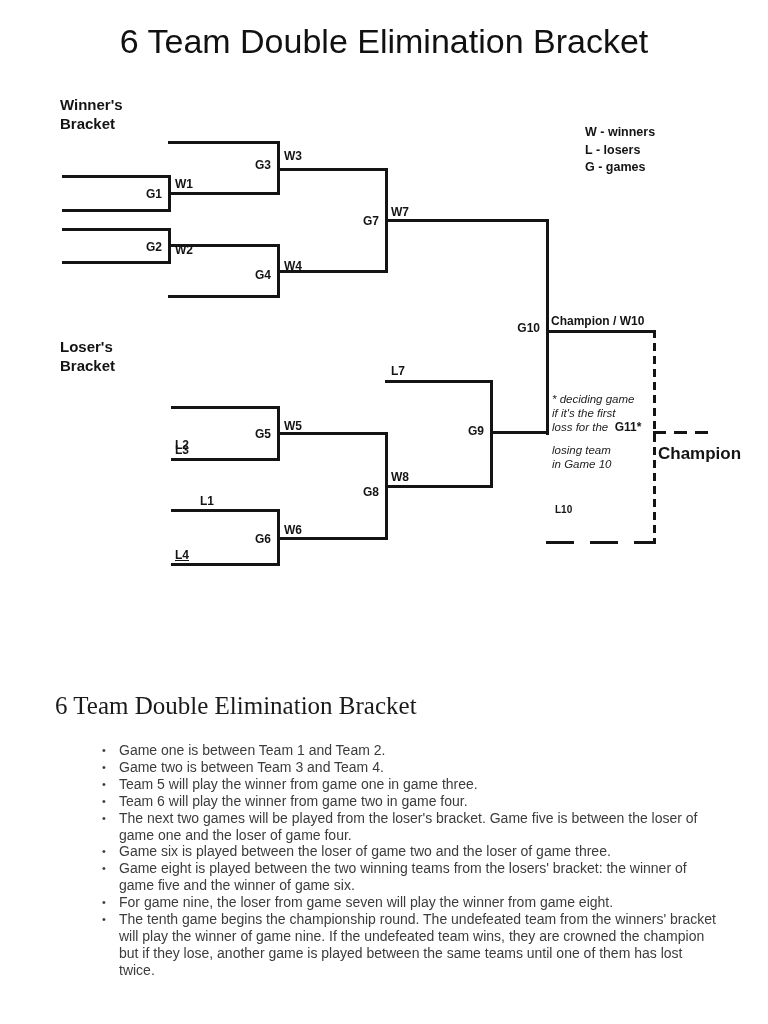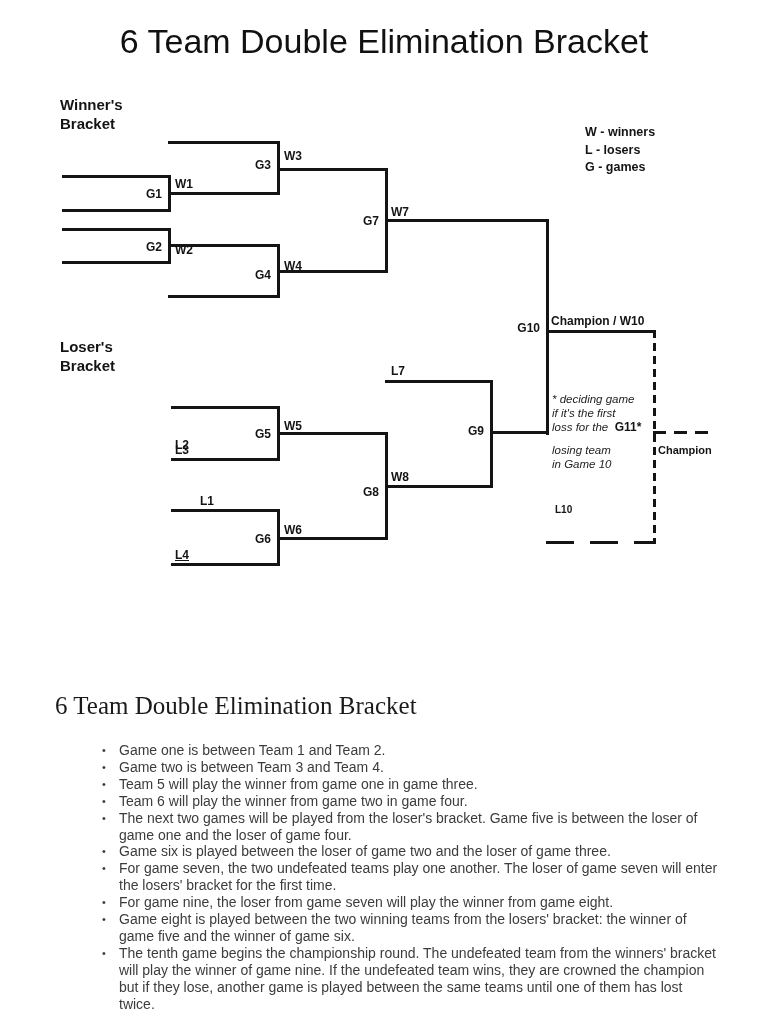--- a/index.html
+++ b/index.html
@@ -19,21 +19,21 @@
   
   .lbl{position:absolute;font-size:12px;font-weight:bold;color:#141414;white-space:nowrap;}
   .lbl.r{text-align:right;width:44px;}
   .hdr{position:absolute;font-size:15px;font-weight:bold;line-height:19px;width:78px;color:#141414;}
   .legend{position:absolute;left:585px;top:124px;font-size:12.5px;font-weight:bold;line-height:17.5px;color:#141414;}
   .note{position:absolute;left:552px;top:392px;font-size:11.5px;font-style:italic;
         line-height:14px;color:#222;white-space:nowrap;}
   .note .gap{height:9px;}
   .note b{font-style:normal;font-size:12px;color:#141414;}
   .lbl-small{position:absolute;font-size:10px;font-weight:bold;color:#141414;}
-  .lbl-champ{position:absolute;font-size:11px;font-weight:bold;color:#141414;}
+  .lbl-champ{position:absolute;font-size:17px;font-weight:bold;color:#141414;}
   
   .desc-heading{position:absolute;left:55px;top:692px;font-family:"Liberation Serif",serif;
                 font-size:25px;font-weight:400;color:#1a1a1a;}
   .bullets{position:absolute;left:100px;top:742px;width:620px;margin:0;padding:0;
            list-style:none;font-size:14px;line-height:16.9px;color:#3c3c3c;}
   .bullets li{position:relative;padding-left:19px;margin:0;}
   .bullets li::before{content:"\2022";position:absolute;left:2px;top:0px;font-size:11px;color:#3c3c3c;}
 </style>
 </head>
 <body>
@@ -127,19 +127,18 @@
   </div>
 
   <div class="desc-heading">6 Team Double Elimination Bracket</div>
   <ul class="bullets">
     <li>Game one is between Team 1 and Team 2.</li>
     <li>Game two is between Team 3 and Team 4.</li>
     <li>Team 5 will play the winner from game one in game three.</li>
     <li>Team 6 will play the winner from game two in game four.</li>
     <li>The next two games will be played from the loser's bracket. Game five is between the loser of game one and the loser of game four.</li>
     <li>Game six is played between the loser of game two and the loser of game three.</li>
-    <li>For game seven, the two undefeated teams play one another. The loser of game seven will enter the losers' bracket for the first time.</li>
+    <li>Game eight is played between the two winning teams from the losers' bracket: the winner of game five and the winner of game six.</li>
     <li>For game nine, the loser from game seven will play the winner from game eight.</li>
-    <li>Game eight is played between the two winning teams from the losers' bracket: the winner of game five and the winner of game six.</li>
     <li>The tenth game begins the championship round. The undefeated team from the winners' bracket will play the winner of game nine. If the undefeated team wins, they are crowned the champion but if they lose, another game is played between the same teams until one of them has lost twice.</li>
   </ul>
 
 </div>
 
 </body></html>

